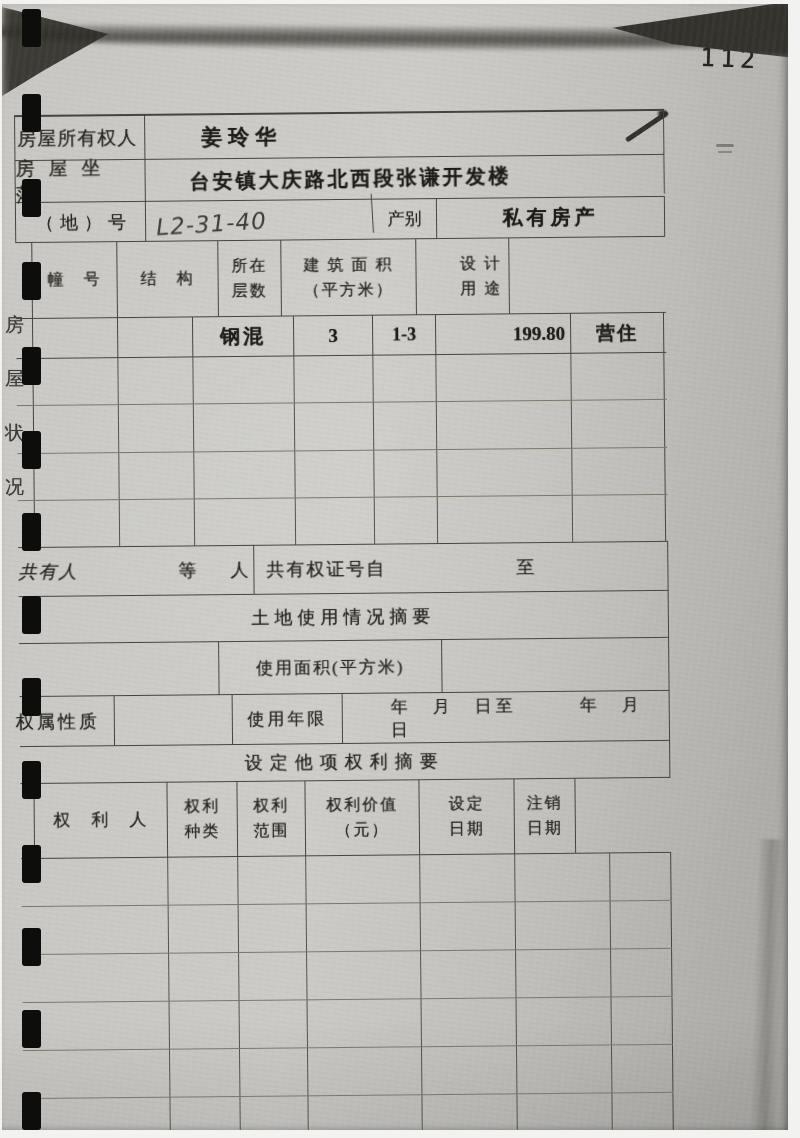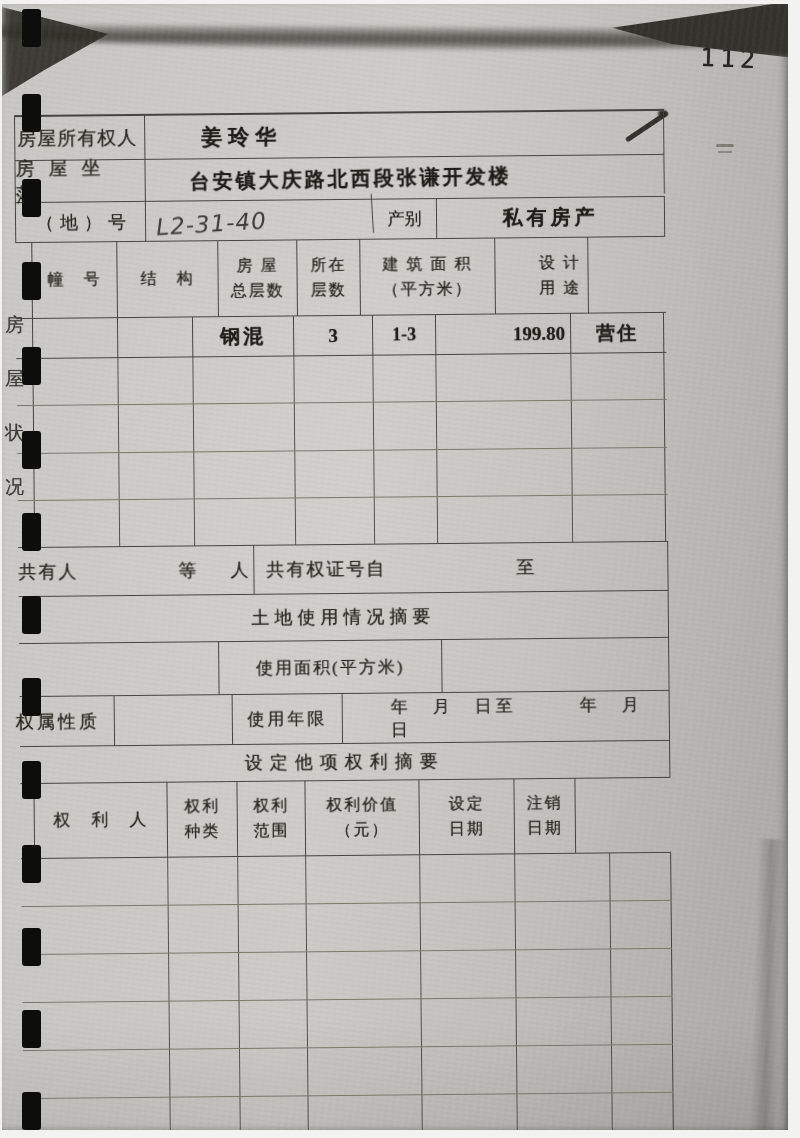--- a/index.html
+++ b/index.html
@@ -130,22 +130,20 @@
       <div class="band b-plot bl">
         <div class="cell lab" style="width:130px;padding-left:20px;font-size:18px;letter-spacing:6px;">（地）号</div>
         <div class="cell plot-val" style="width:227px;">L2-31-40</div>
         <div class="cell lab c" style="width:64px;font-size:17px;">产别</div>
         <div class="cell bold cat-val" style="flex:1;border-right-width:1.8px;">私有房产</div>
       </div>
 
       <div class="band b-cols">
         <div class="cell hdr bl" style="width:86px;">幢　号</div>
         <div class="cell hdr" style="width:101px;">结　构</div>
-        <div class="cell hdr" style="width:79px;">房 屋
-总层数</div>
         <div class="cell hdr" style="width:63px;">所在
 层数</div>
         <div class="cell hdr" style="width:135px;">建 筑 面 积
 （平方米）</div>
         <div class="cell hdr" style="width:93px;border-right-width:1.8px;padding-left:37px;">设 计
 用 途</div>
       </div>
 
       <div class="band b-data">
         <div class="cell bl" style="width:86px;"></div>
@@ -191,21 +189,21 @@
             <div class="cell vfaint" style="width:101px;"></div>
             <div class="cell vfaint" style="width:79px;"></div>
             <div class="cell vfaint" style="width:63px;"></div>
             <div class="cell vfaint" style="width:135px;"></div>
             <div class="cell" style="width:93px;border-right-width:1.8px;"></div>
           </div>
       </div>
 
       <div class="band b-coown">
         <div class="cell lab" style="width:236px;font-size:18px;">
-          <span style="letter-spacing:2px;">共有人</span>
+          <span style="letter-spacing:2px;font-style:italic;">共有人</span>
           <span style="margin-left:100px;">等</span>
           <span style="margin-left:34px;">人</span>
         </div>
         <div class="cell lab" style="flex:1;border-right-width:1.8px;font-size:18px;padding-left:12px;">
           <span style="letter-spacing:2px;">共有权证号自</span>
           <span style="margin-left:130px;">至</span>
         </div>
       </div>
 
       <div class="band b-ltitle">

